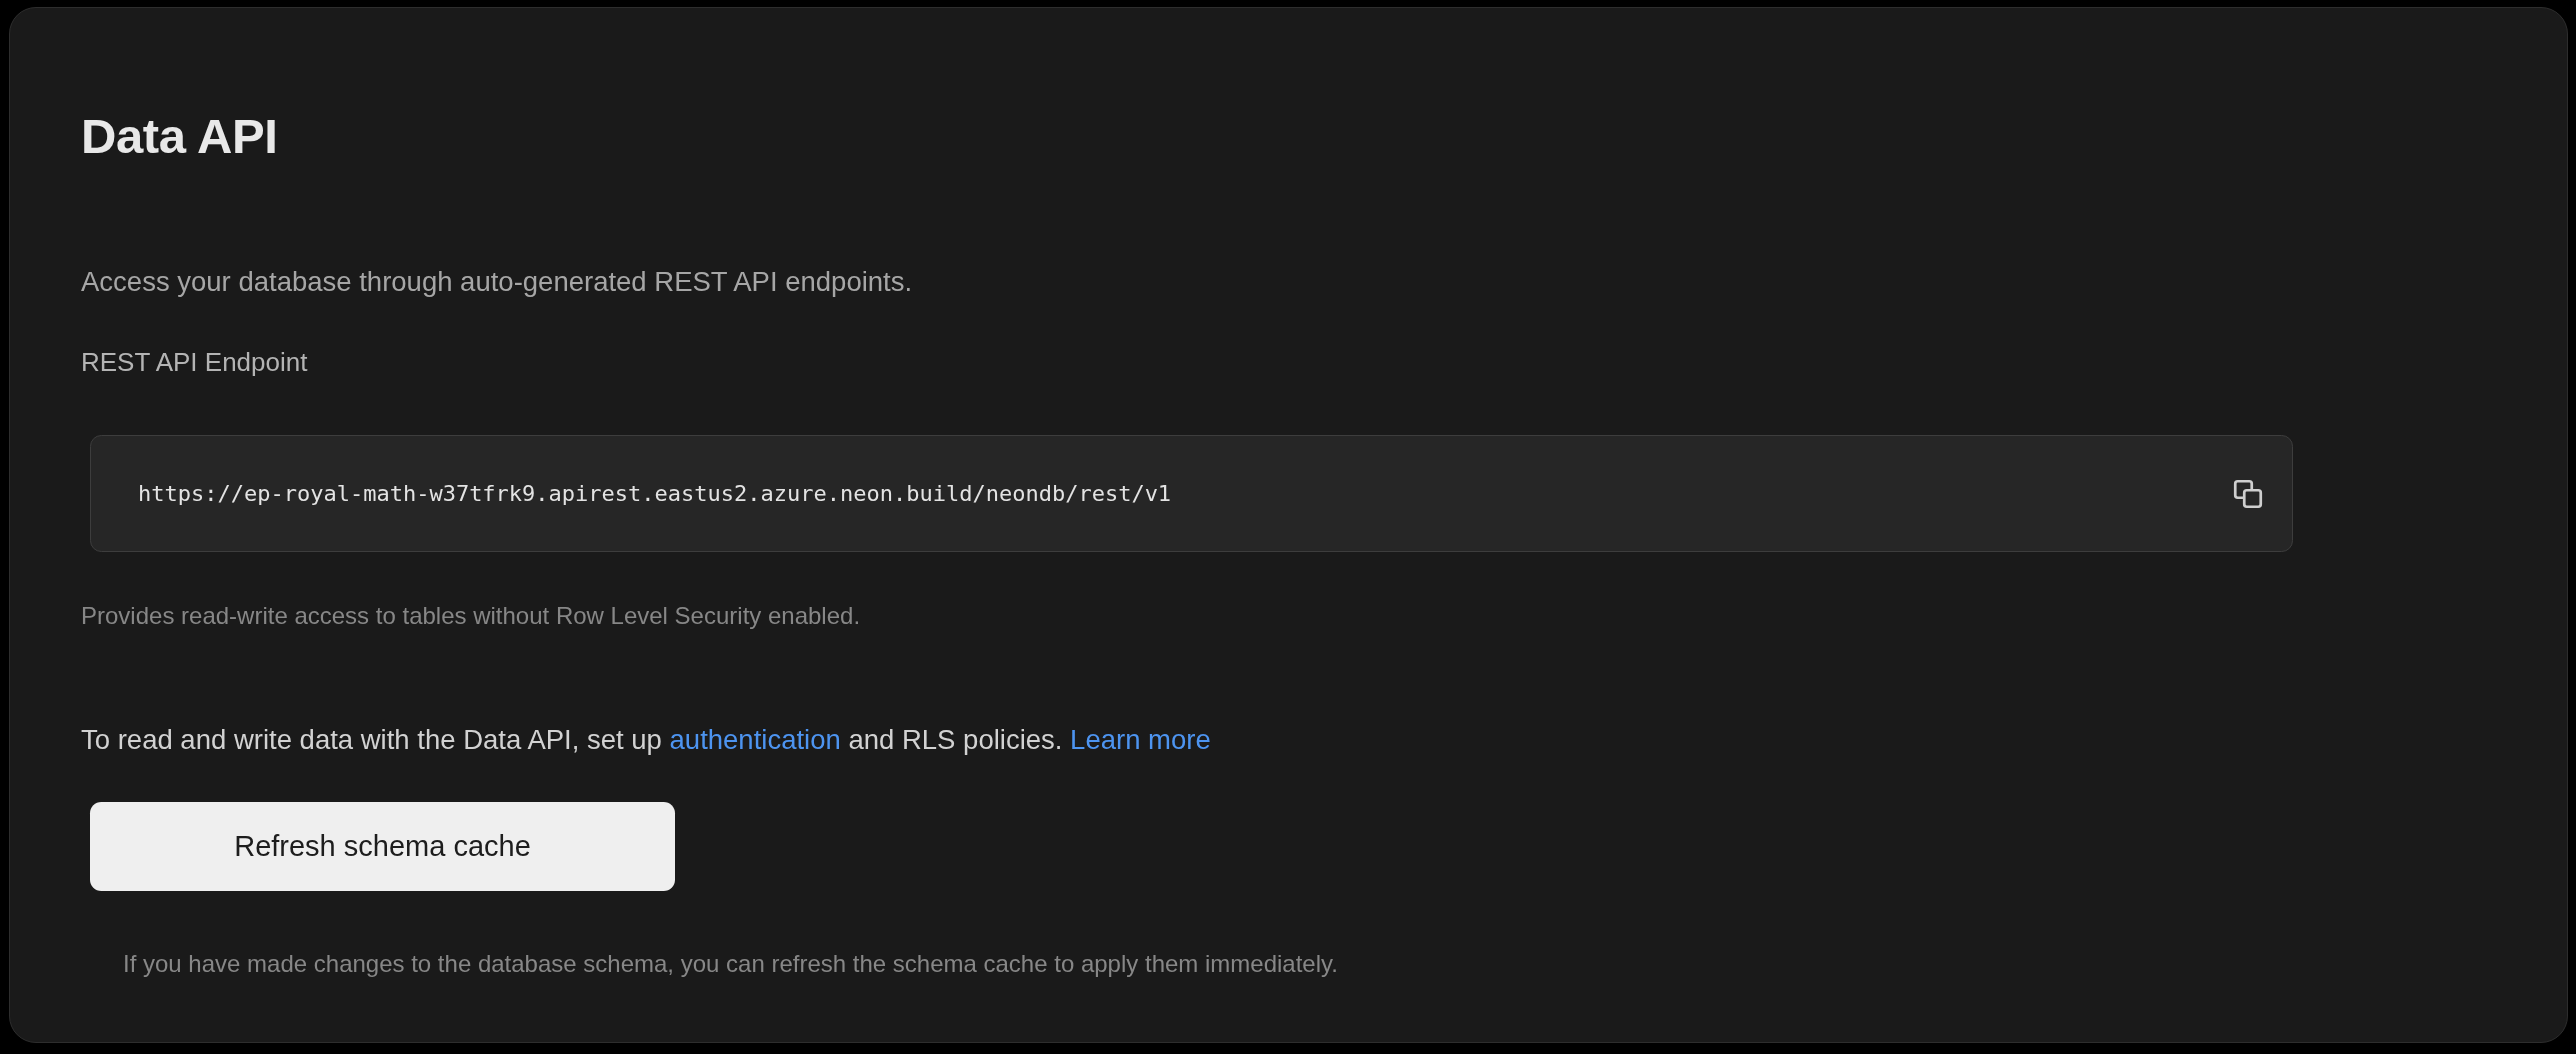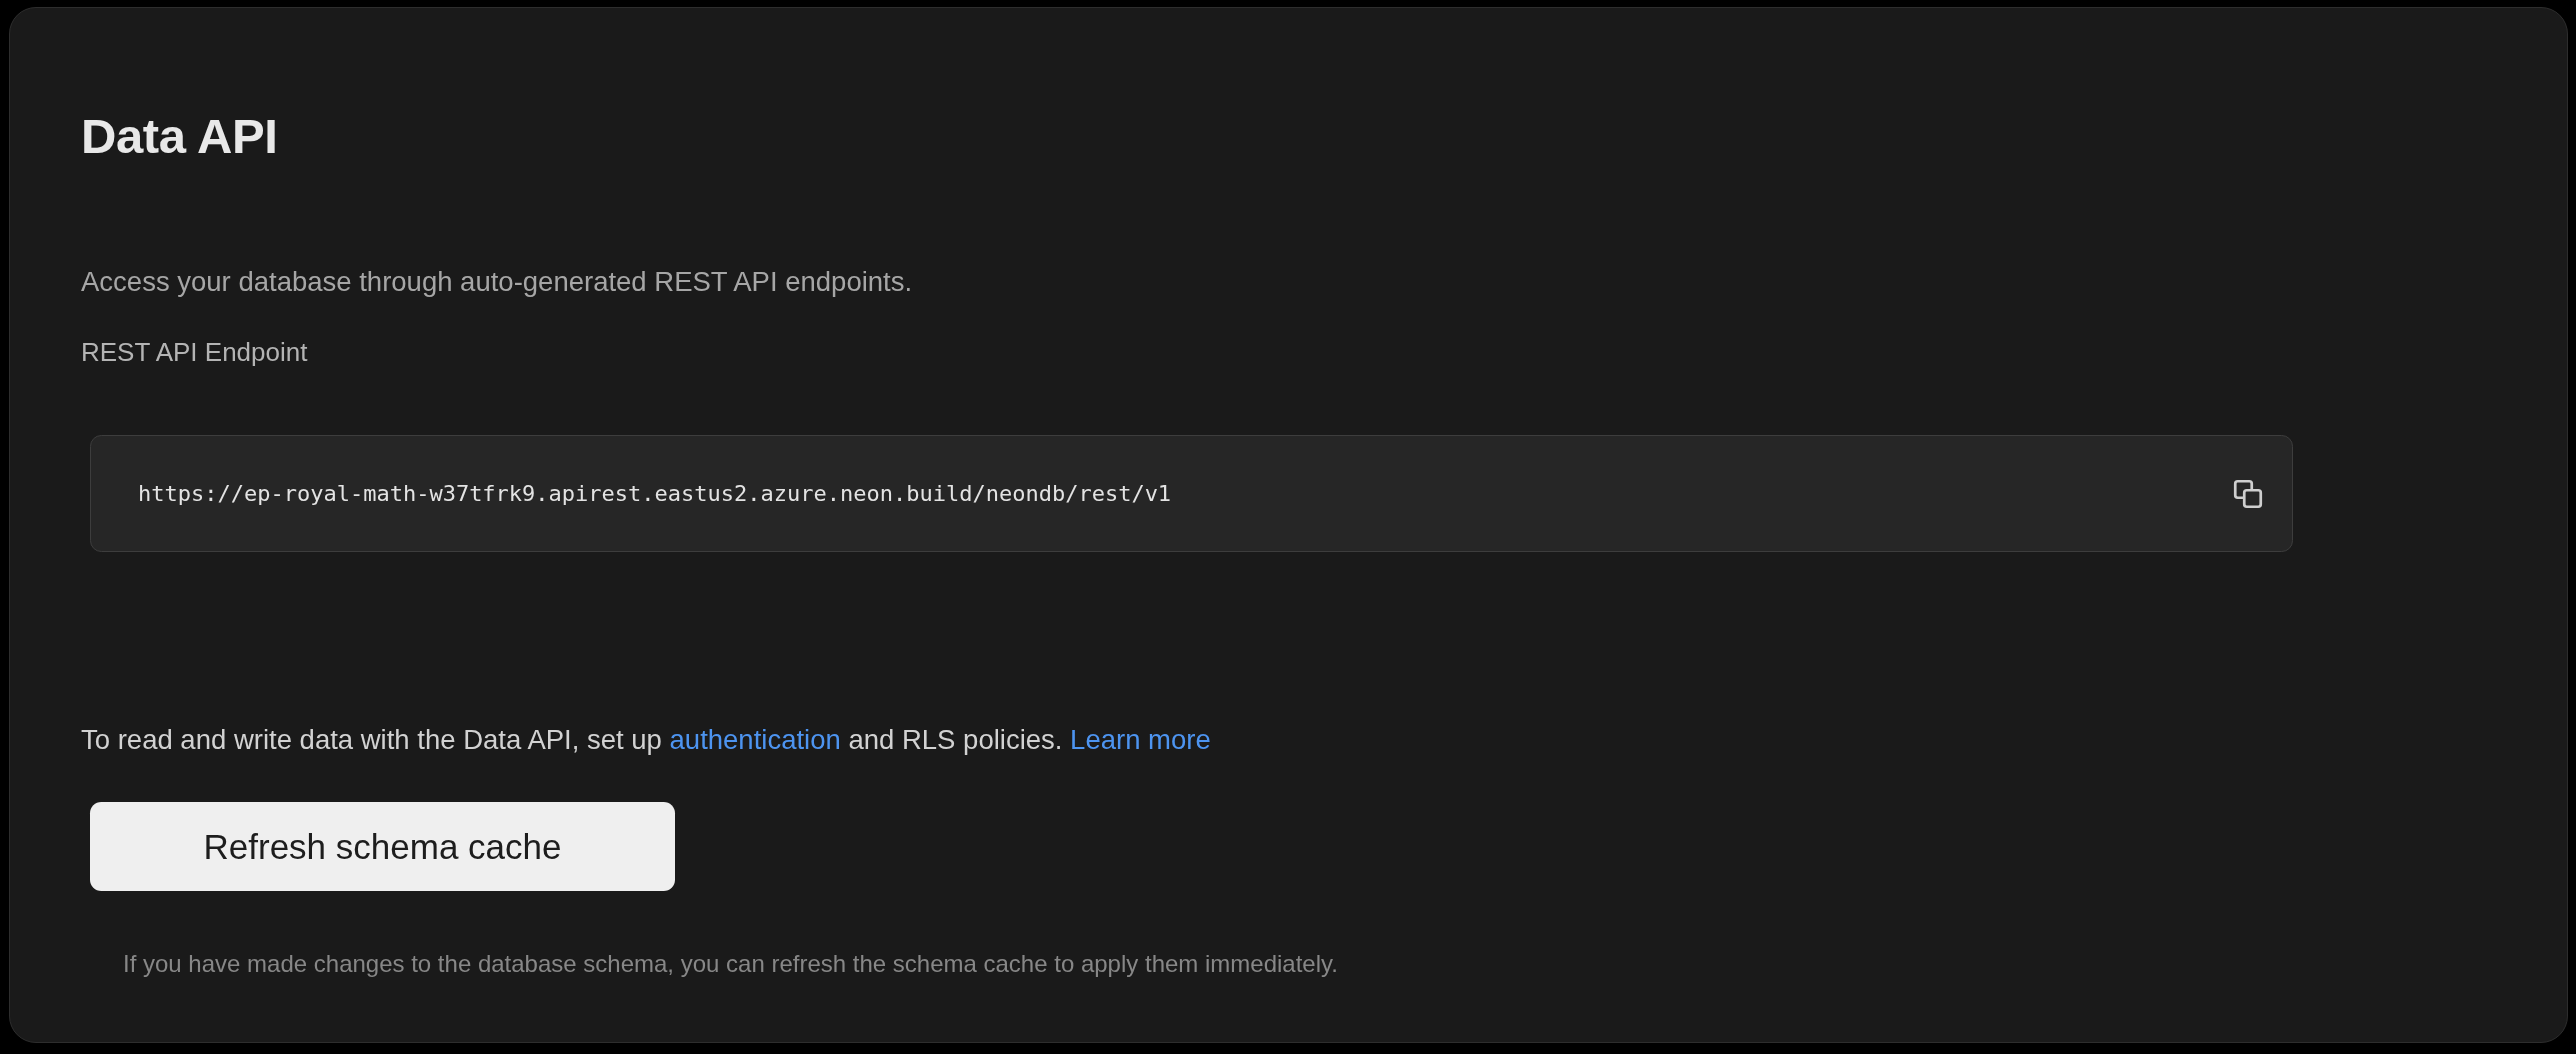--- a/index.html
+++ b/index.html
@@ -43,21 +43,21 @@
     left: 71px;
     top: 229px;
     font-size: 27.5px;
     line-height: 1.2;
     color: #a6a6a6;
   }
 
   .field-label {
     position: absolute;
     left: 71px;
-    top: 329px;
+    top: 339px;
     font-size: 26px;
     line-height: 1.2;
     color: #b4b4b4;
   }
 
   .endpoint-row {
     position: absolute;
     left: 80px;
     top: 427px;
     width: 2203px;
@@ -132,21 +132,21 @@
     left: 80px;
     top: 794px;
     width: 585px;
     height: 89px;
     box-sizing: border-box;
     background: #efefef;
     color: #1d1d1d;
     border: 0;
     border-radius: 11.3px;
     font-family: "Liberation Sans", sans-serif;
-    font-size: 35px;
+    font-size: 29px;
     line-height: 1;
     cursor: pointer;
     display: flex;
     align-items: center;
     justify-content: center;
   }
 
   .footer-text {
     position: absolute;
     left: 71px;
@@ -173,20 +173,21 @@
     <button class="copy-button">
       <span class="copy-icon">
         <svg width="36" height="36" viewBox="0 0 24 24" fill="none" stroke="#cfcfcf" stroke-width="1.8" stroke-linecap="round" stroke-linejoin="round">
           <rect x="3.5" y="3.5" width="11" height="11" rx="1.6"></rect>
           <rect x="9.5" y="9.5" width="11" height="11" rx="1.6" fill="#262626"></rect>
         </svg>
       </span>
     </button>
   </div>
 
+  <p class="hint-text">Provides read-write access to tables without Row Level Security enabled.</p>
 
   <p class="rls-paragraph"><span>To read and write data with the Data API, set up </span><a class="link">authentication</a><span> and RLS policies. </span><a class="link">Learn more</a></p>
 
   <button class="refresh-button">Refresh schema cache</button>
 
   <p class="footer-text">If you have made changes to the database schema, you can refresh the schema cache to apply them immediately.</p>
 
 </div>
 
 

